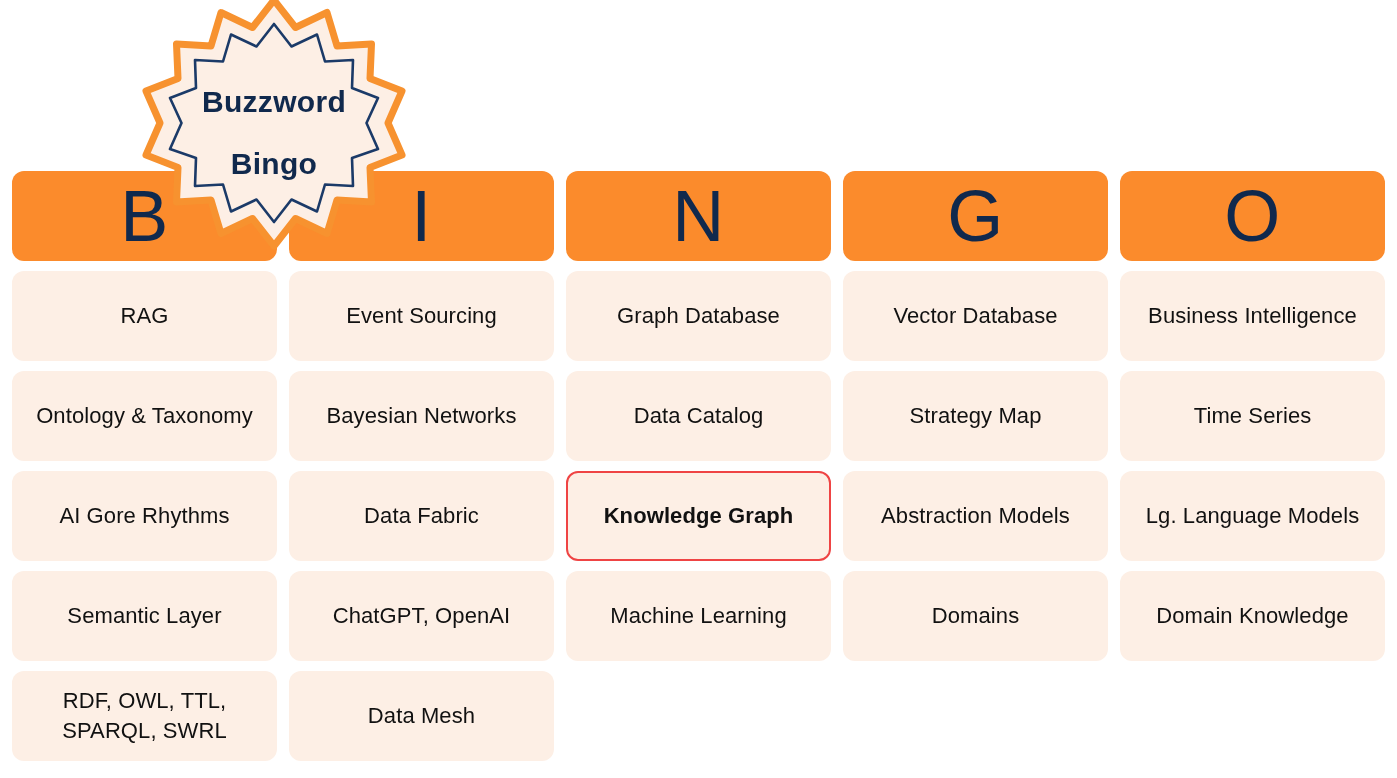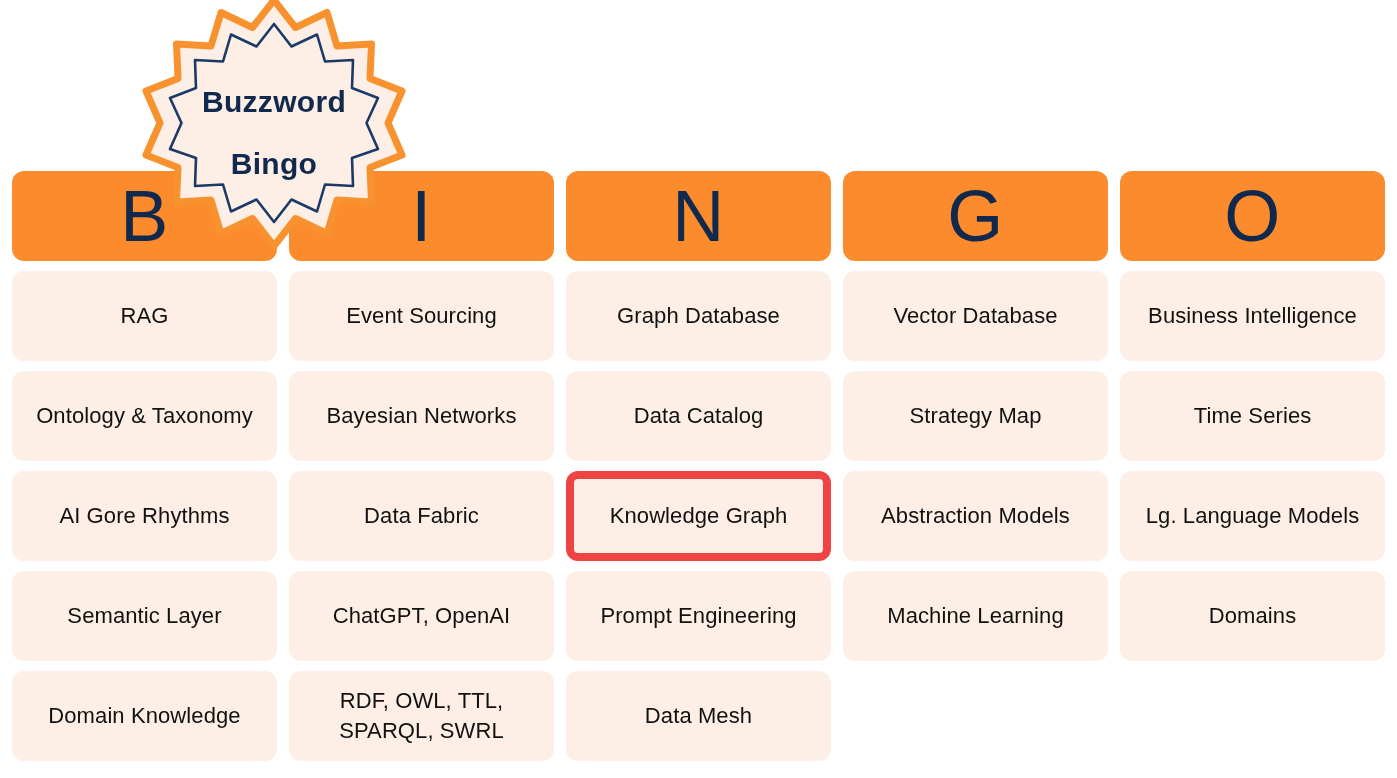--- a/index.html
+++ b/index.html
@@ -59,22 +59,22 @@
     padding: 4px 10px;
     box-sizing: border-box;
     color: #111111;
     font-size: 22px;
     font-weight: 400;
     line-height: 1.38;
     letter-spacing: 0.1px;
   }
 
   .cell.free {
-    border: 8px solid #ef4444;
-    font-weight: 400;
+    border: 2px solid #ef4444;
+    font-weight: 700;
     padding: 1px 22px;
   }
 
   
   .badge {
     position: absolute;
     left: 148px;
     top: -6px;
     width: 252px;
     height: 262px;
@@ -142,21 +142,20 @@
     <div class="cell">Time Series</div>
 
     <div class="cell">AI Gore Rhythms</div>
     <div class="cell">Data Fabric</div>
     <div class="cell free">Knowledge Graph</div>
     <div class="cell">Abstraction Models</div>
     <div class="cell">Lg. Language Models</div>
 
     <div class="cell">Semantic Layer</div>
     <div class="cell">ChatGPT, OpenAI</div>
-    <div class="cell">Prompt Engineering</div>
     <div class="cell">Machine Learning</div>
     <div class="cell">Domains</div>
 
     <div class="cell">Domain Knowledge</div>
     <div class="cell">RDF, OWL, TTL, SPARQL, SWRL</div>
     <div class="cell">Data Mesh</div>
 
   </div>
 
   <div class="badge">

